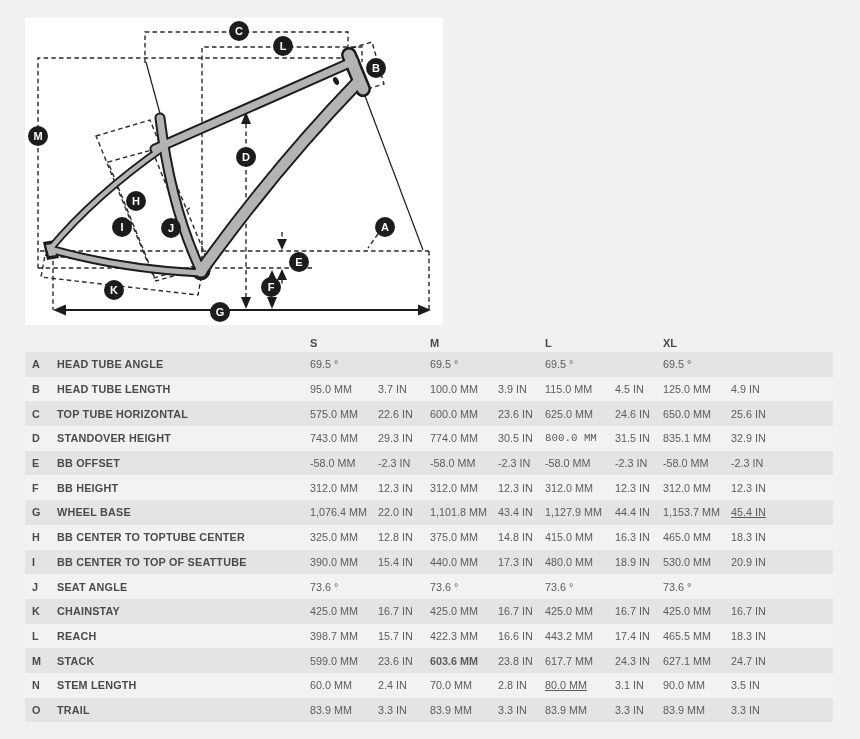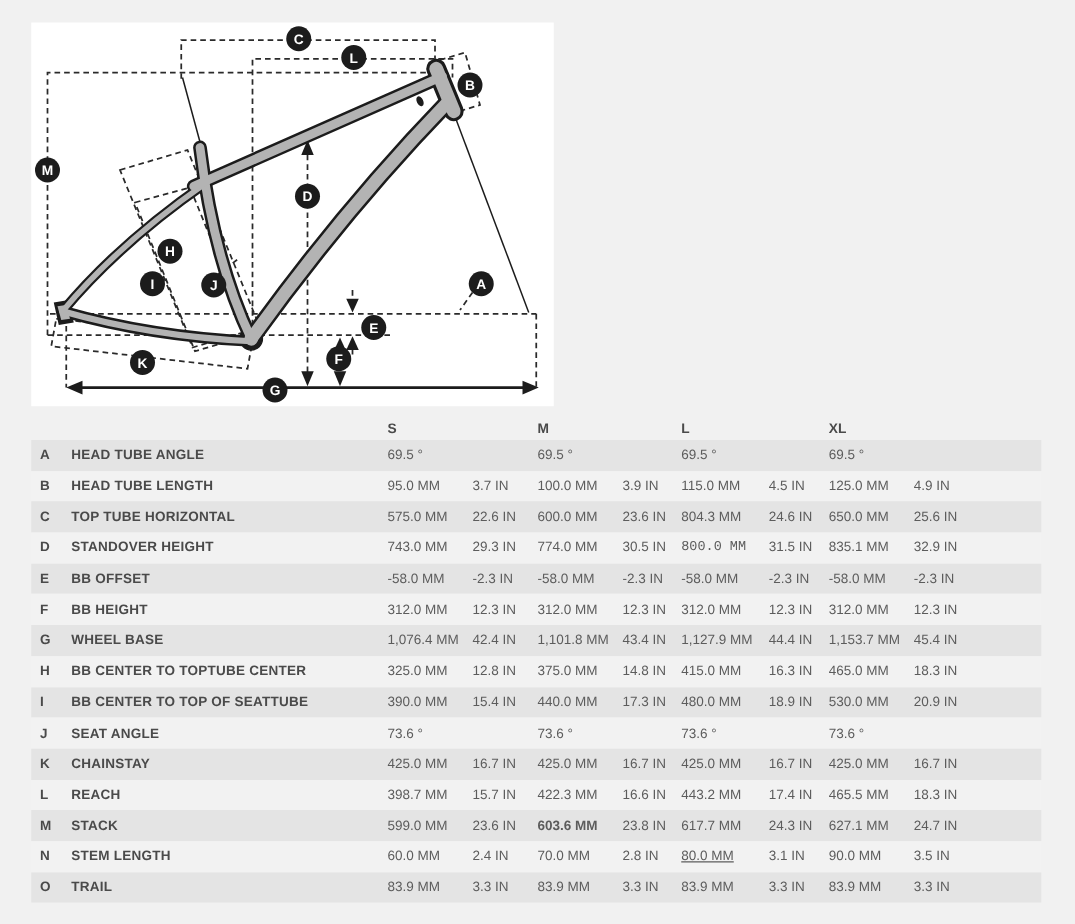--- a/index.html
+++ b/index.html
@@ -217,21 +217,21 @@
         <span class="cell-value" style="left: 638px;">125.0 MM</span>
         <span class="cell-value" style="left: 706px;">4.9 IN</span>
       </div>
       <div class="t-row dark">
         <span class="cell-letter">C</span>
         <span class="cell-name">TOP TUBE HORIZONTAL</span>
         <span class="cell-value" style="left: 285px;">575.0 MM</span>
         <span class="cell-value" style="left: 353px;">22.6 IN</span>
         <span class="cell-value" style="left: 405px;">600.0 MM</span>
         <span class="cell-value" style="left: 473px;">23.6 IN</span>
-        <span class="cell-value" style="left: 520px;">804.3 MM</span>
+        <span class="cell-value" style="left: 520px;">625.0 MM</span>
         <span class="cell-value" style="left: 590px;">24.6 IN</span>
         <span class="cell-value" style="left: 638px;">650.0 MM</span>
         <span class="cell-value" style="left: 706px;">25.6 IN</span>
       </div>
       <div class="t-row light">
         <span class="cell-letter">D</span>
         <span class="cell-name">STANDOVER HEIGHT</span>
         <span class="cell-value" style="left: 285px;">743.0 MM</span>
         <span class="cell-value" style="left: 353px;">29.3 IN</span>
         <span class="cell-value" style="left: 405px;">774.0 MM</span>
@@ -262,27 +262,27 @@
         <span class="cell-value" style="left: 473px;">12.3 IN</span>
         <span class="cell-value" style="left: 520px;">312.0 MM</span>
         <span class="cell-value" style="left: 590px;">12.3 IN</span>
         <span class="cell-value" style="left: 638px;">312.0 MM</span>
         <span class="cell-value" style="left: 706px;">12.3 IN</span>
       </div>
       <div class="t-row dark">
         <span class="cell-letter">G</span>
         <span class="cell-name">WHEEL BASE</span>
         <span class="cell-value" style="left: 285px;">1,076.4 MM</span>
-        <span class="cell-value" style="left: 353px;">42.4 IN</span>
+        <span class="cell-value" style="left: 353px;">22.0 IN</span>
         <span class="cell-value" style="left: 405px; text-align: center;">1,101.8 MM</span>
         <span class="cell-value" style="left: 473px;">43.4 IN</span>
         <span class="cell-value" style="left: 520px;">1,127.9 MM</span>
         <span class="cell-value" style="left: 590px;">44.4 IN</span>
         <span class="cell-value" style="left: 638px;">1,153.7 MM</span>
-        <span class="cell-value" style="left: 706px;">45.4 IN</span>
+        <span class="cell-value" style="left: 706px; text-decoration: underline;">45.4 IN</span>
       </div>
       <div class="t-row light">
         <span class="cell-letter">H</span>
         <span class="cell-name">BB CENTER TO TOPTUBE CENTER</span>
         <span class="cell-value" style="left: 285px;">325.0 MM</span>
         <span class="cell-value" style="left: 353px;">12.8 IN</span>
         <span class="cell-value" style="left: 405px;">375.0 MM</span>
         <span class="cell-value" style="left: 473px;">14.8 IN</span>
         <span class="cell-value" style="left: 520px;">415.0 MM</span>
         <span class="cell-value" style="left: 590px;">16.3 IN</span>

